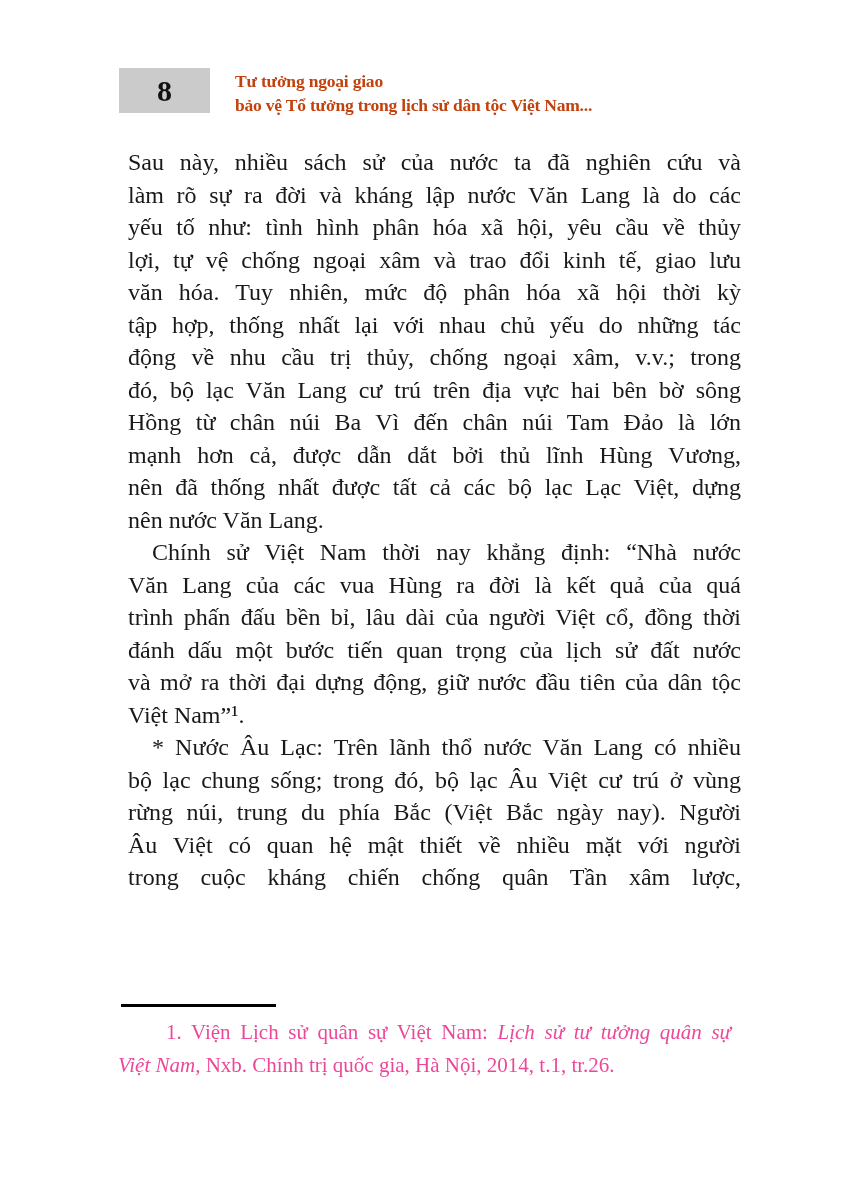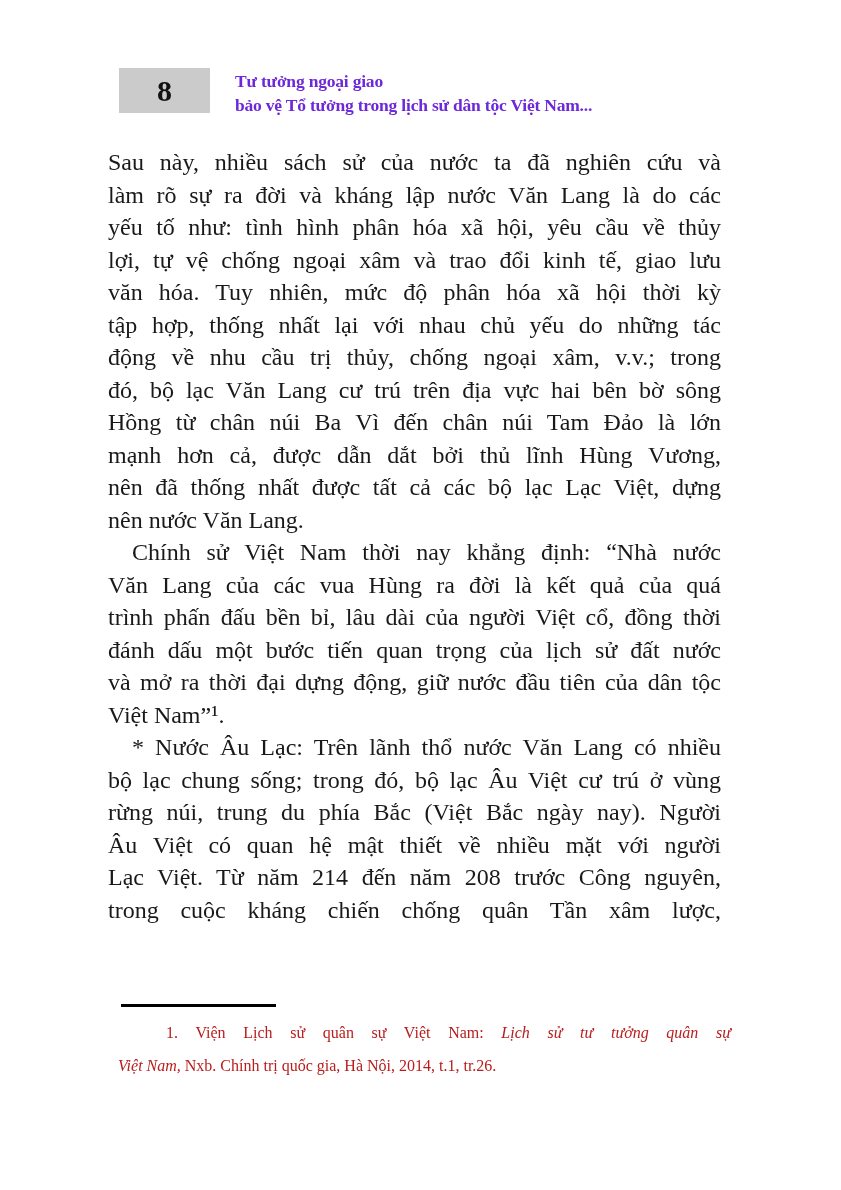--- a/index.html
+++ b/index.html
@@ -34,28 +34,28 @@
   }
 
   
   .running-header {
     position: absolute;
     left: 235px; top: 69px;
     font-weight: bold;
     font-size: 17.5px;
     line-height: 24px;
     letter-spacing: -0.2px;
-    color: #6d28d9;
+    color: #c2410c;
     white-space: nowrap;
   }
 
   
   .body-text {
     position: absolute;
-    left: 108px; top: 146px;
+    left: 128px; top: 146px;
     width: 613px;
     font-size: 24px;
     line-height: 32.5px;
     color: #191919;
   }
   .bline {
     text-align: justify;
     text-align-last: justify;
   }
   .bline.flushlast { text-align-last: left; }
@@ -65,23 +65,23 @@
   .footnote-rule {
     position: absolute;
     left: 121px; top: 1004px;
     width: 155px; height: 3px;
     background: #000000;
   }
   .footnote {
     position: absolute;
     left: 118px; top: 1016px;
     width: 613px;
-    font-size: 16px;
+    font-size: 21px;
     line-height: 33px;
-    color: #b91c1c;
+    color: #ec4899;
   }
   .fline {
     text-align: justify;
     text-align-last: justify;
   }
   .fline.flushlast { text-align-last: left; }
   .fline.indent { text-indent: 48px; }
   .it { font-style: italic; }
 </style>
 </head>
@@ -119,21 +119,20 @@
         <div class="bline">trình phấn đấu bền bỉ, lâu dài của người Việt cổ, đồng thời</div>
         <div class="bline">đánh dấu một bước tiến quan trọng của lịch sử đất nước</div>
         <div class="bline">và mở ra thời đại dựng động, giữ nước đầu tiên của dân tộc</div>
         <div class="bline flushlast">Việt Nam”¹.</div>
       </div>
       <div class="para">
         <div class="bline indent">* Nước Âu Lạc: Trên lãnh thổ nước Văn Lang có nhiều</div>
         <div class="bline">bộ lạc chung sống; trong đó, bộ lạc Âu Việt cư trú ở vùng</div>
         <div class="bline">rừng núi, trung du phía Bắc (Việt Bắc ngày nay). Người</div>
         <div class="bline">Âu Việt có quan hệ mật thiết về nhiều mặt với người</div>
-        <div class="bline">Lạc Việt. Từ năm 214 đến năm 208 trước Công nguyên,</div>
         <div class="bline">trong cuộc kháng chiến chống quân Tần xâm lược,</div>
       </div>
     </div>
 
   <div class="footnote-rule"></div>
 
   <div class="footnote">
       <div class="fline indent"><span>1. Viện Lịch sử quân sự Việt Nam: </span><span class="it">Lịch sử tư tưởng quân sự</span></div>
       <div class="fline flushlast"><span class="it">Việt Nam,</span><span> Nxb. Chính trị quốc gia, Hà Nội, 2014, t.1, tr.26.</span></div>
     </div>

